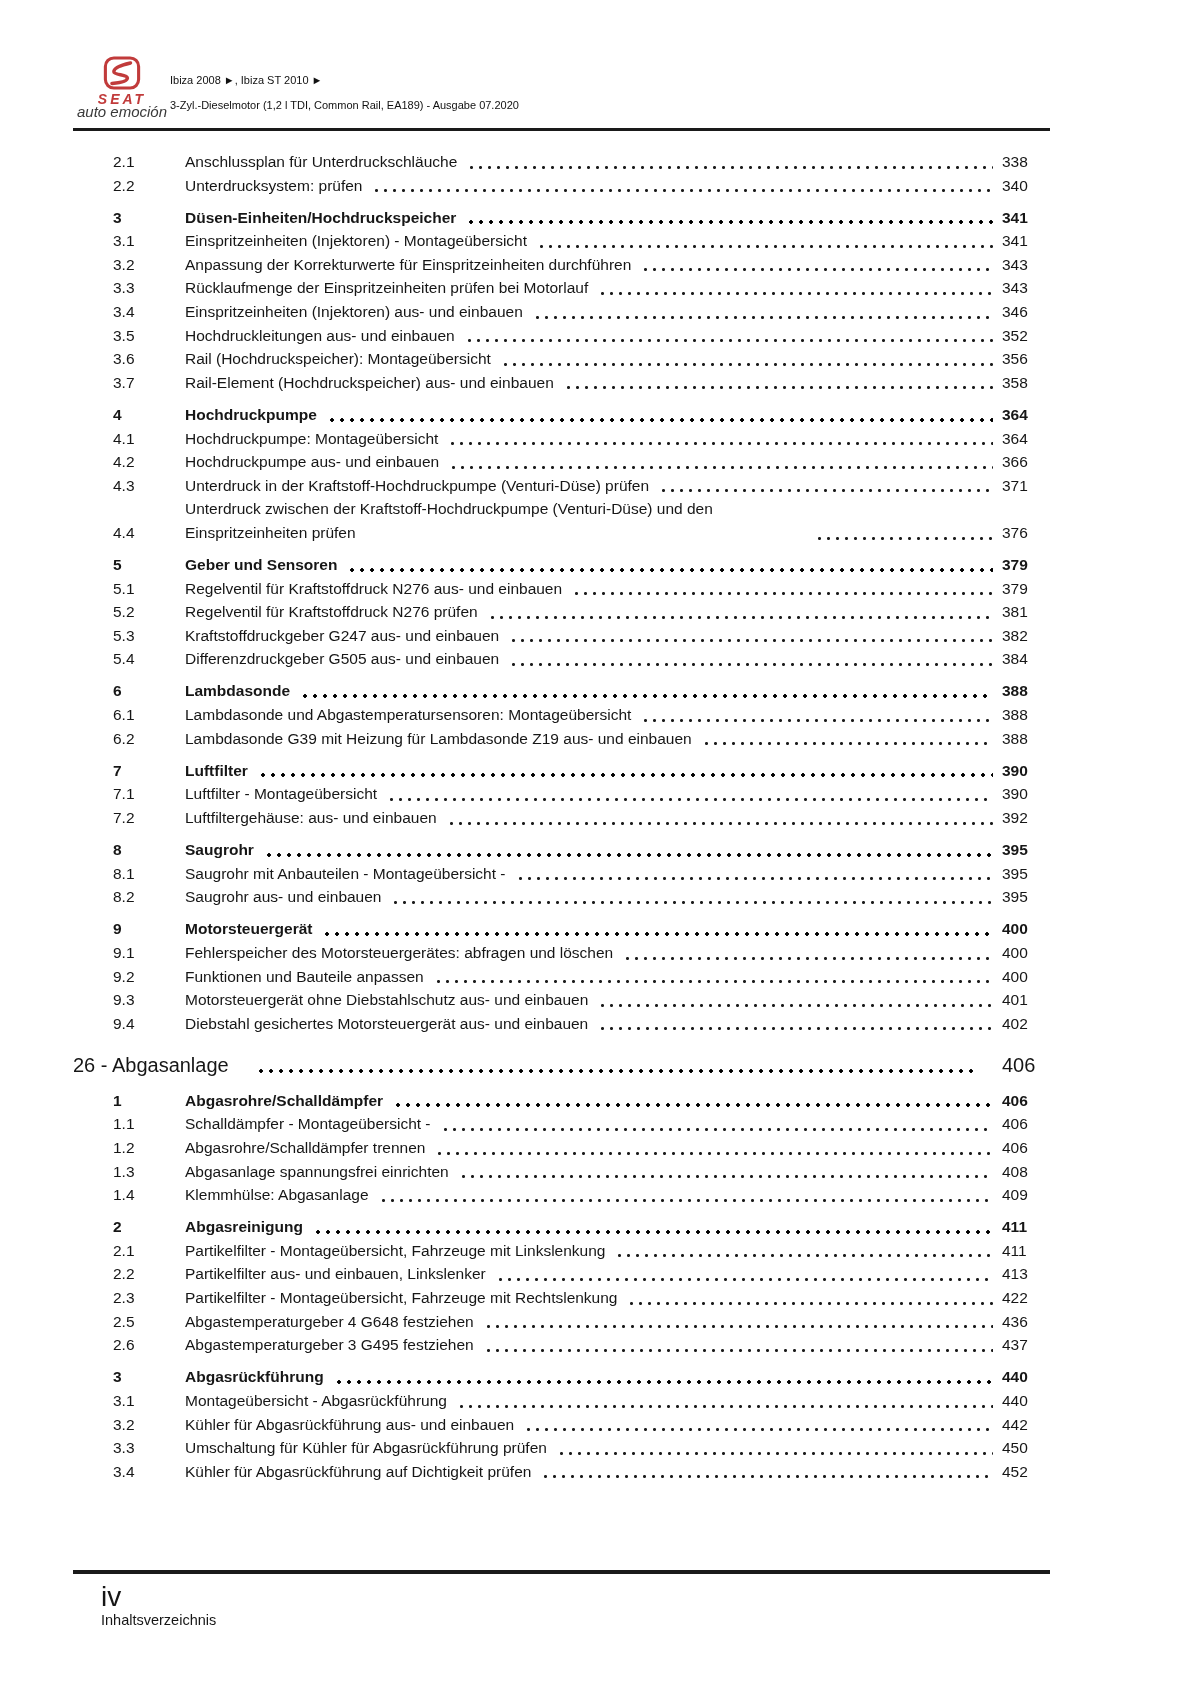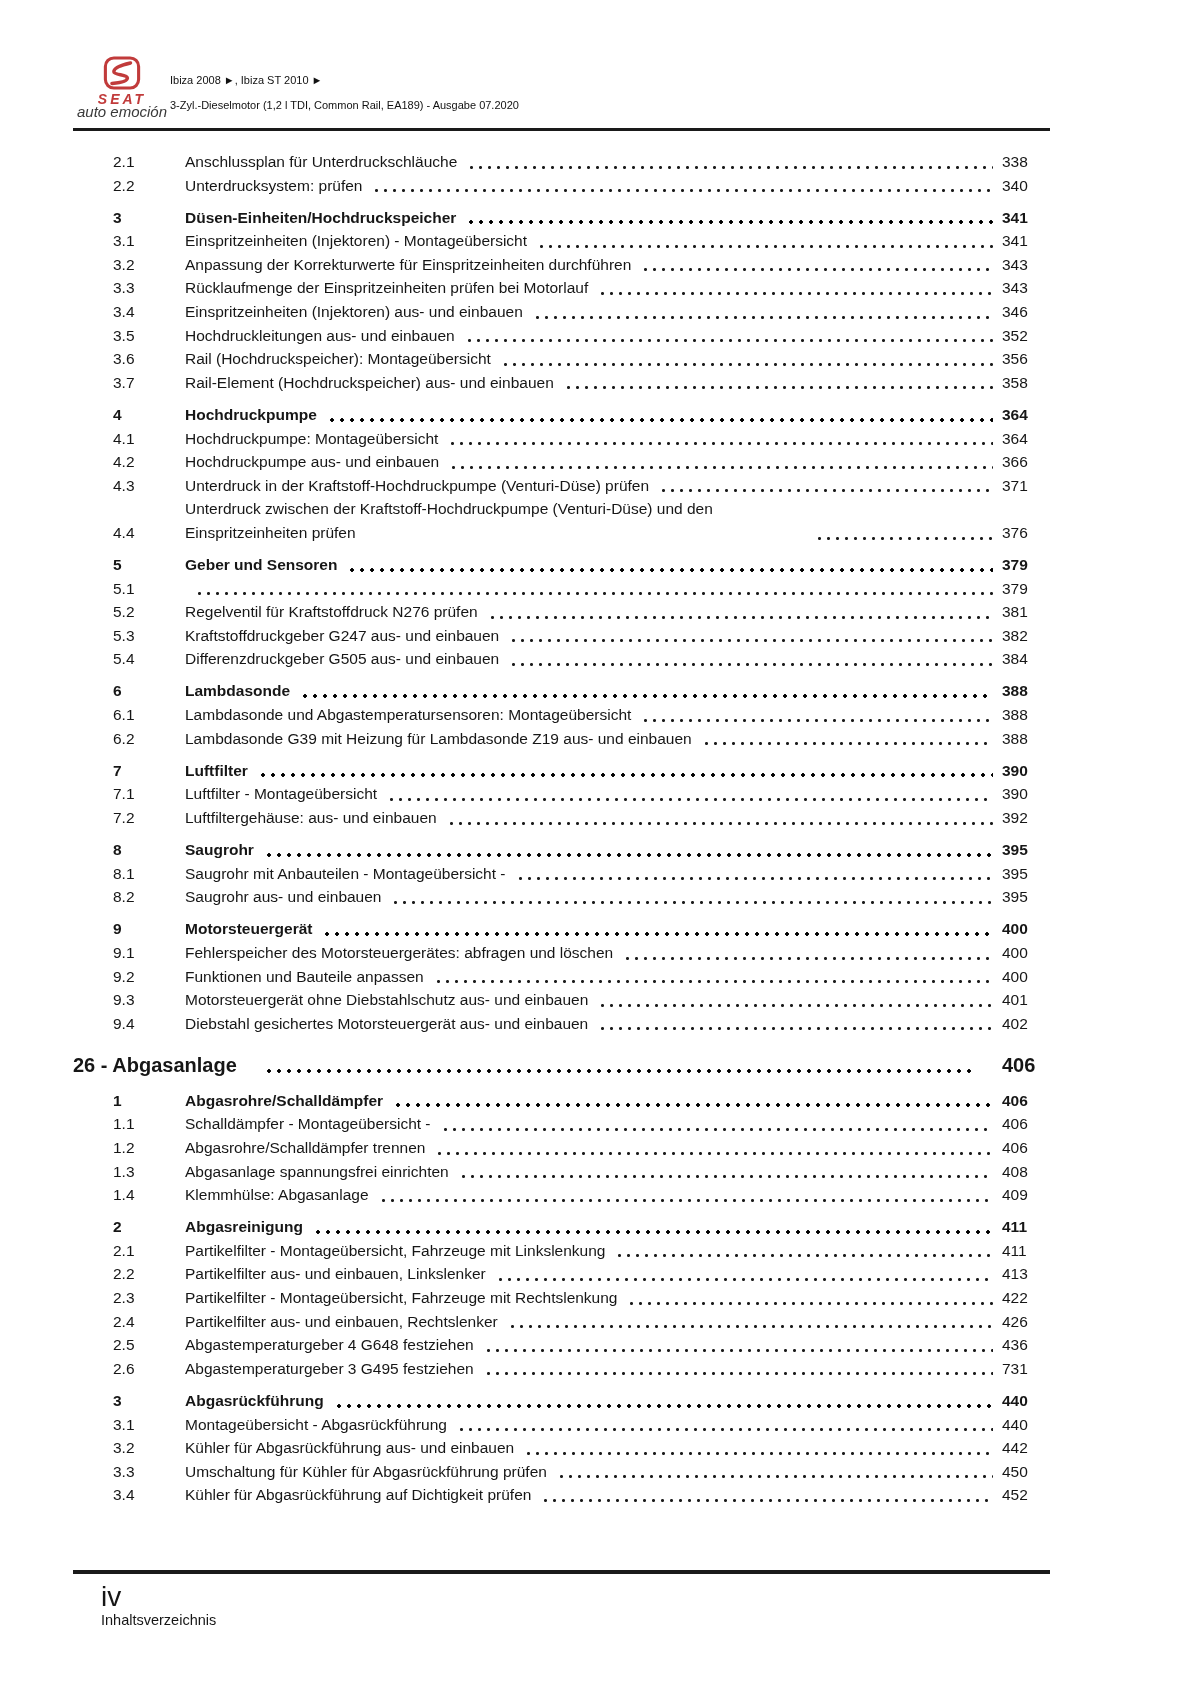--- a/index.html
+++ b/index.html
@@ -70,21 +70,21 @@
   }
   .toc-row {
     display: flex;
     align-items: flex-end;
     font-size: 15.5px;
     line-height: 23.6px;
     padding-left: 40px;
   }
   .toc-row.section { font-weight: bold; margin-top: 8.5px; }
   .toc-row.chapter {
-    font-weight: bold;
+    font-weight: normal;
     font-size: 20px;
     line-height: 30px;
     margin-top: 15px;
     margin-bottom: 5px;
     padding-left: 0;
     gap: 17px;
   }
   .toc-num { flex: 0 0 72px; }
   .toc-title { flex: 0 1 auto; max-width: 620px; }
   .toc-leader {
@@ -236,20 +236,21 @@
       <span class="toc-page">376</span>
     </div>
       <div class="toc-row section">
       <span class="toc-num">5</span>
       <span class="toc-title">Geber und Sensoren</span>
       <span class="toc-leader"></span>
       <span class="toc-page">379</span>
     </div>
       <div class="toc-row sub">
       <span class="toc-num">5.1</span>
+      <span class="toc-title">Regelventil für Kraftstoffdruck N276 aus- und einbauen</span>
       <span class="toc-leader"></span>
       <span class="toc-page">379</span>
     </div>
       <div class="toc-row sub">
       <span class="toc-num">5.2</span>
       <span class="toc-title">Regelventil für Kraftstoffdruck N276 prüfen</span>
       <span class="toc-leader"></span>
       <span class="toc-page">381</span>
     </div>
       <div class="toc-row sub">
@@ -402,36 +403,30 @@
       <span class="toc-leader"></span>
       <span class="toc-page">413</span>
     </div>
       <div class="toc-row sub">
       <span class="toc-num">2.3</span>
       <span class="toc-title">Partikelfilter - Montageübersicht, Fahrzeuge mit Rechtslenkung</span>
       <span class="toc-leader"></span>
       <span class="toc-page">422</span>
     </div>
       <div class="toc-row sub">
-      <span class="toc-num">2.4</span>
-      <span class="toc-title">Partikelfilter aus- und einbauen, Rechtslenker</span>
-      <span class="toc-leader"></span>
-      <span class="toc-page">426</span>
-    </div>
-      <div class="toc-row sub">
       <span class="toc-num">2.5</span>
       <span class="toc-title">Abgastemperaturgeber 4 G648 festziehen</span>
       <span class="toc-leader"></span>
       <span class="toc-page">436</span>
     </div>
       <div class="toc-row sub">
       <span class="toc-num">2.6</span>
       <span class="toc-title">Abgastemperaturgeber 3 G495 festziehen</span>
       <span class="toc-leader"></span>
-      <span class="toc-page">731</span>
+      <span class="toc-page">437</span>
     </div>
       <div class="toc-row section">
       <span class="toc-num">3</span>
       <span class="toc-title">Abgasrückführung</span>
       <span class="toc-leader"></span>
       <span class="toc-page">440</span>
     </div>
       <div class="toc-row sub">
       <span class="toc-num">3.1</span>
       <span class="toc-title">Montageübersicht - Abgasrückführung</span>

